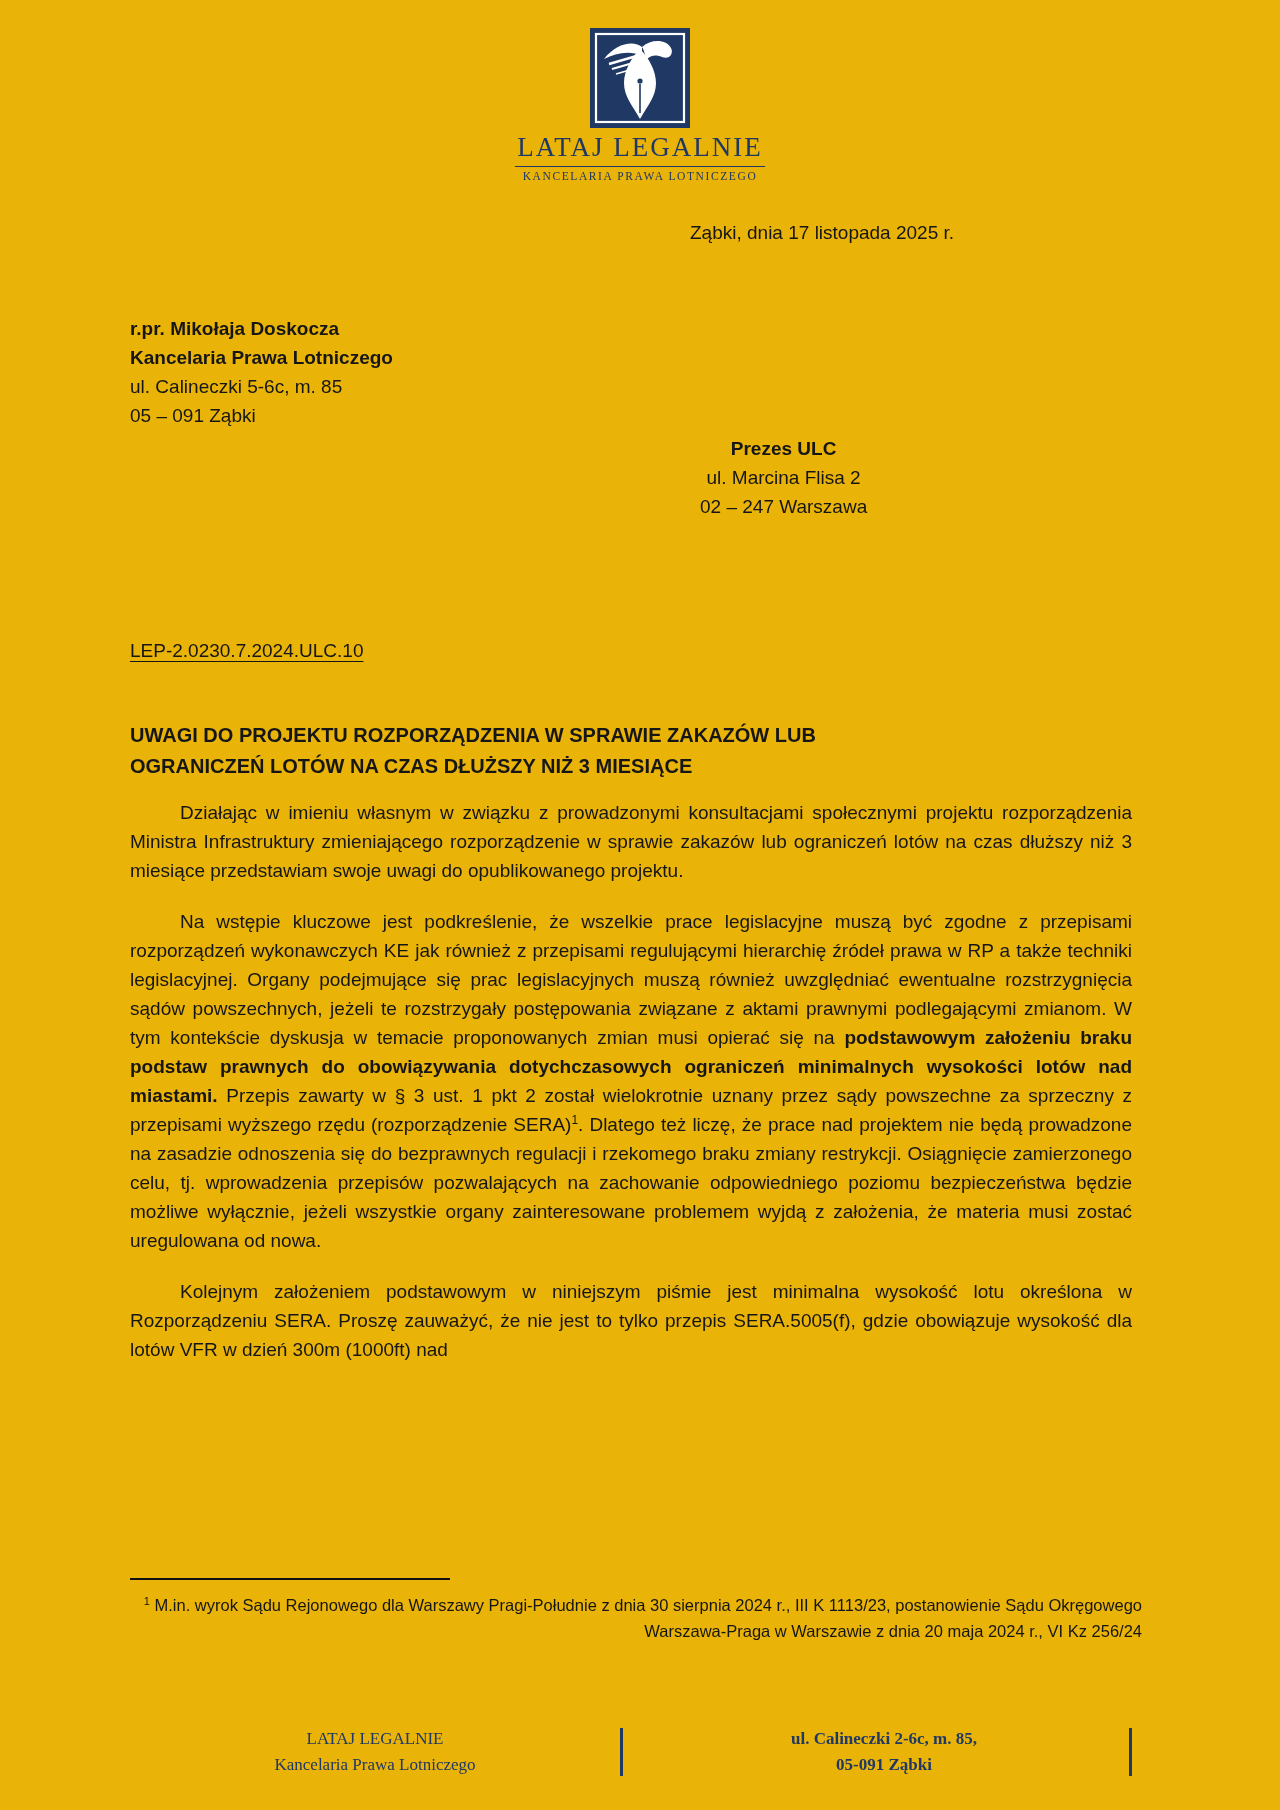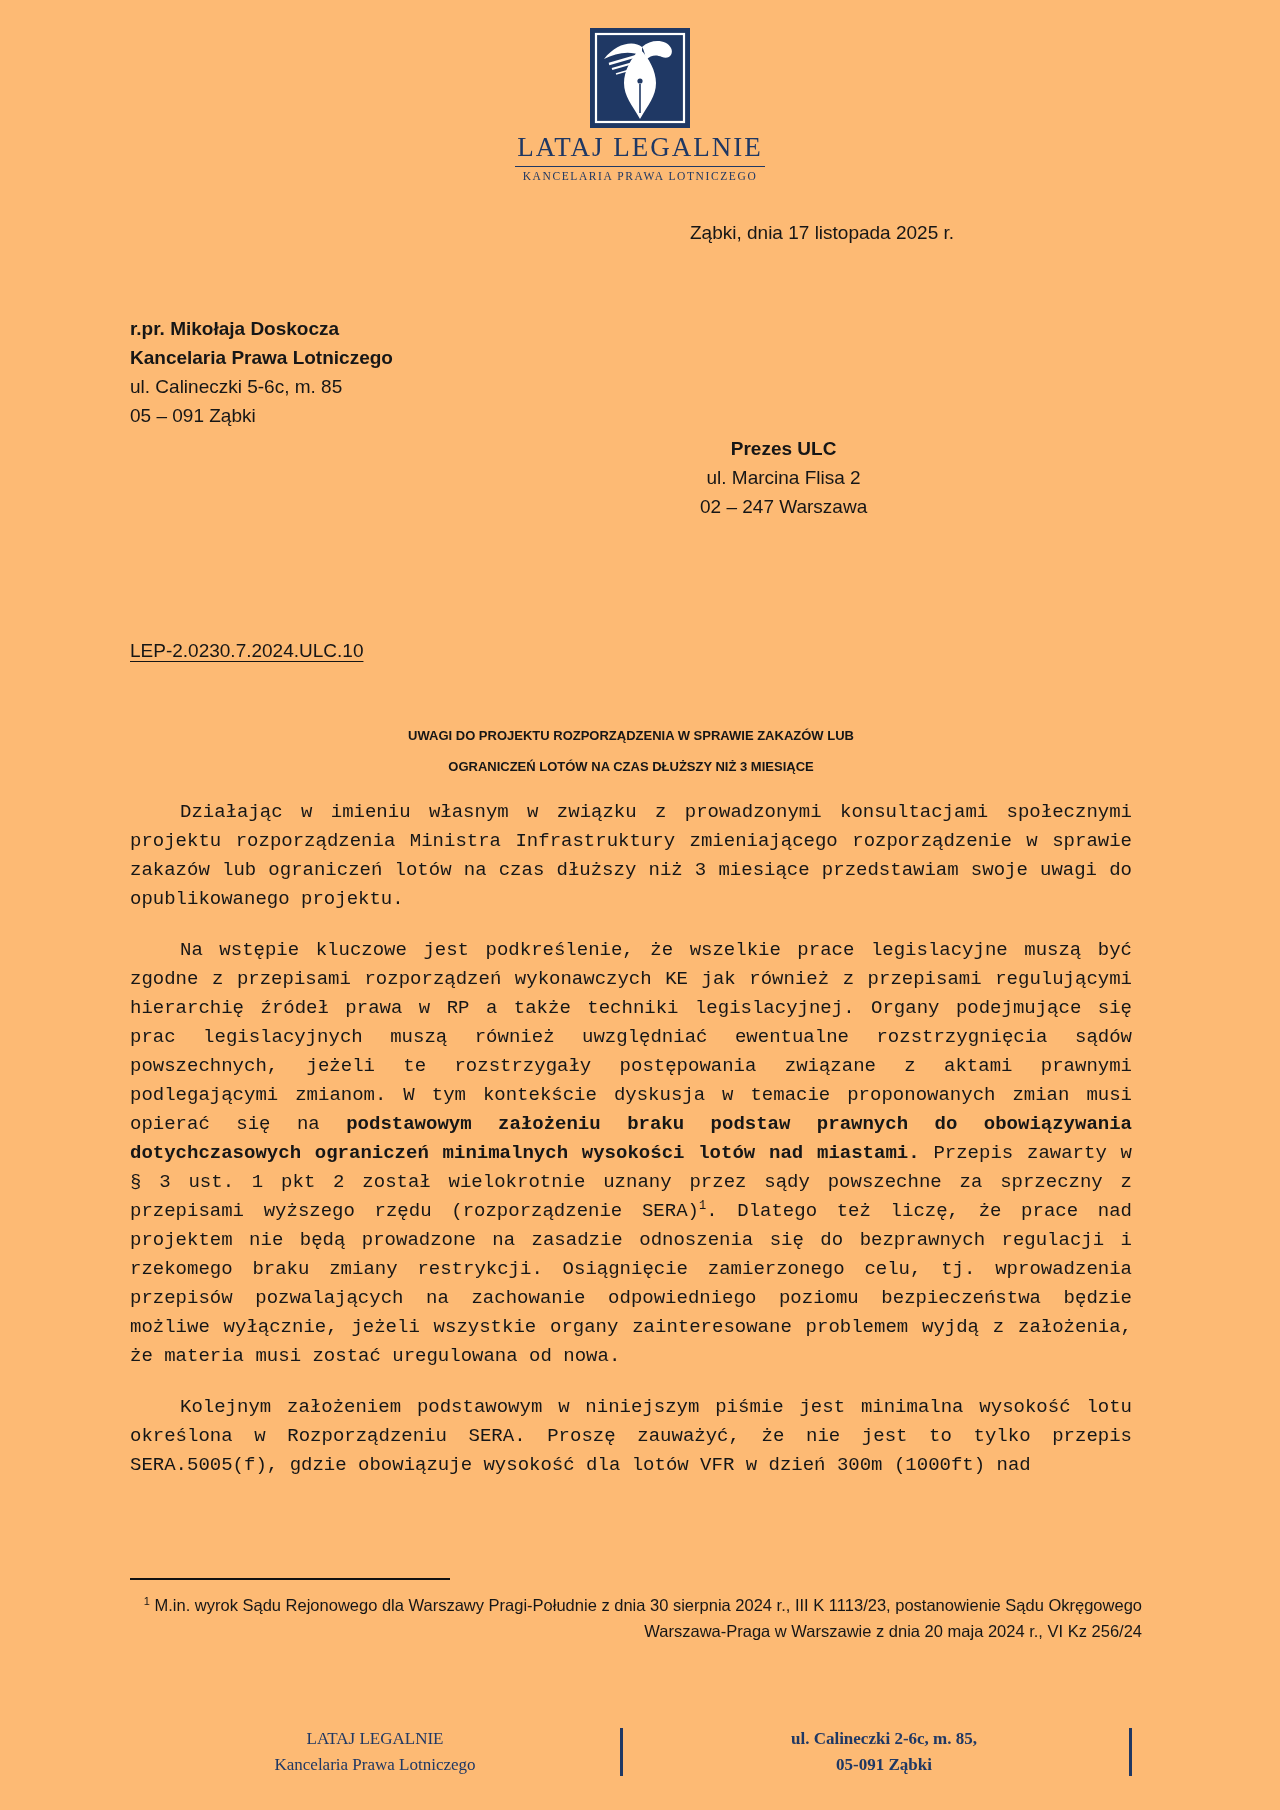--- a/index.html
+++ b/index.html
@@ -1,20 +1,20 @@
 <!DOCTYPE html>
 <html lang="pl"><head>
 <meta charset="utf-8">
 <style>
   html,body{margin:0;padding:0;background:#e8e8e8;}
   .page{
     position:relative;
     width:1280px;height:1810px;
     margin:0 auto;
-    background:#fdba74;
+    background:#eab308;
     font-family:"Liberation Sans", sans-serif;
     color:#161616;
     overflow:hidden;
   }
   
   .letterhead{position:absolute;top:28px;left:0;right:0;text-align:center;}
   .logo-square{width:100px;height:100px;margin:0 auto;display:block;}
   .brand-name{
     font-family:"Liberation Serif", serif;
     font-size:27px;letter-spacing:2px;color:#1f3864;margin-top:4px;
@@ -27,25 +27,25 @@
   
   .date-line{position:absolute;top:222px;left:690px;font-size:19px;}
   .sender{position:absolute;top:314px;left:130px;font-size:19px;line-height:29px;}
   .sender .b{font-weight:bold;}
   .recipient{position:absolute;top:434px;left:700px;font-size:19px;line-height:29px;text-align:center;}
   .recipient .b{font-weight:bold;}
   .reference{position:absolute;top:640px;left:130px;font-size:19px;text-decoration:underline;text-underline-offset:4px;}
   
   .doc-title{
     position:absolute;top:720px;left:130px;width:1002px;
-    text-align:center;font-weight:bold;font-size:13px;line-height:31px;
+    text-align:left;font-weight:bold;font-size:20px;line-height:31px;
   }
   .body-text{
     position:absolute;top:798px;left:130px;width:1002px;
-    font-size:19px;line-height:29px;text-align:justify;font-family:Liberation Mono, monospace;
+    font-size:19px;line-height:29px;text-align:justify;
   }
   .body-text p{margin:0 0 22px 0;text-indent:50px;}
   .body-text sup{font-size:12px;line-height:0;}
   
   .footnote-sep{position:absolute;top:1578px;left:130px;width:320px;height:2px;background:#111;}
   .footnote{
     position:absolute;top:1592px;left:130px;width:1012px;
     font-size:16.5px;line-height:26px;text-align:right;
   }
   .footnote sup{font-size:11px;line-height:0;}

